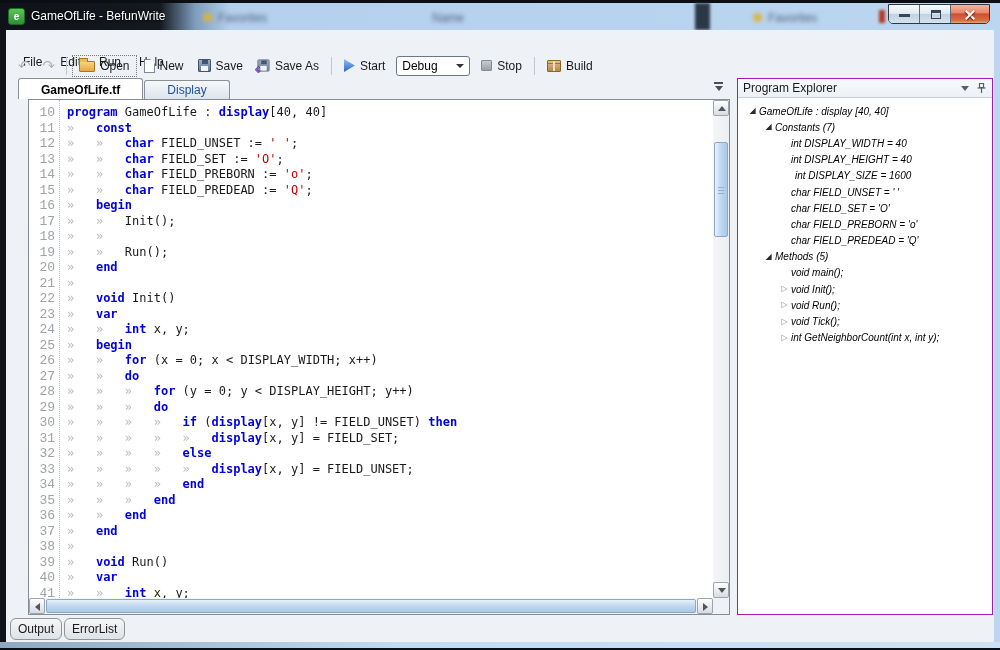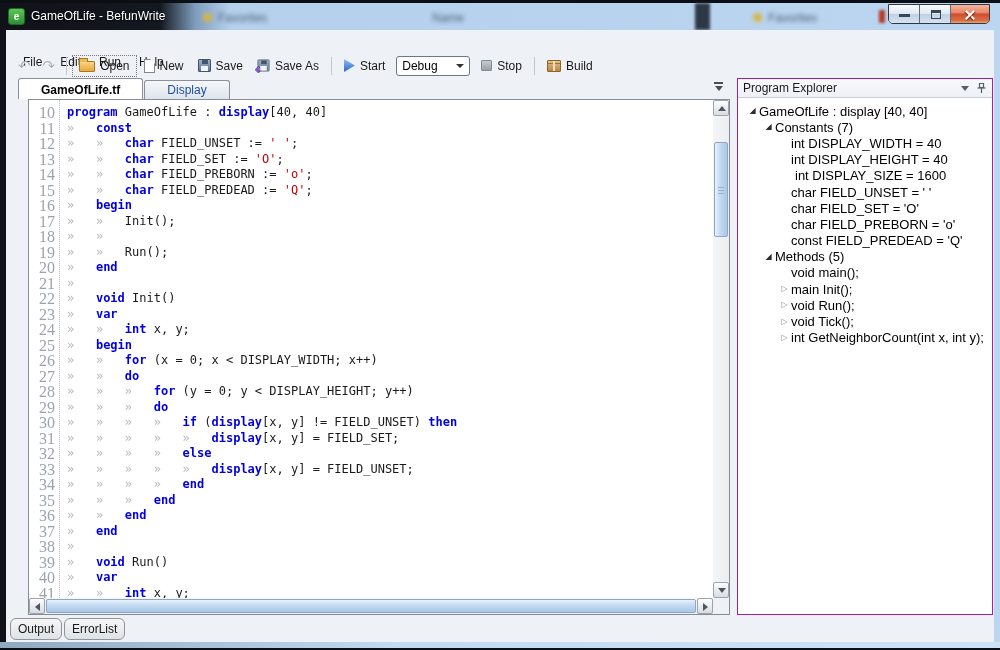--- a/index.html
+++ b/index.html
@@ -83,22 +83,22 @@
   .chev-glyph { position:absolute; right:7px; top:2px; width:9px; }
   .chev-glyph .bar { height:2px; background:#4a4f57; margin-bottom:2px; }
   .chev-glyph .tri { width:0; height:0; margin:0 auto;
     border-left:4px solid transparent; border-right:4px solid transparent; border-top:5px solid #4a4f57; }
 
   
   .editor { position:absolute; left:22px; top:69px; width:702px; height:516px; background:#fff;
     border:1px solid #868d97; z-index:1; }
   .gutter { position:absolute; left:0; top:0; bottom:16px; width:31px; overflow:hidden;
     padding-top:5px; text-align:right; border-right:1px dotted #bcc0c6; }
-  .gut-num { height:15.5px; line-height:15.5px; font-family:Liberation Serif, serif;
-    font-size:16px; color:#9DA3AB; padding-right:4px; }
+  .gut-num { height:15.5px; line-height:15.5px; font-family:Liberation Mono, monospace;
+    font-size:13px; color:#9DA3AB; padding-right:4px; }
   .code-area { position:absolute; left:32px; right:16px; top:0; bottom:16px; overflow:hidden; padding:5px 0 0 6px; }
   .code-line { height:15.5px; line-height:15.5px; white-space:pre;
     font-family:"DejaVu Sans Mono",monospace; font-size:12px; color:#1a1a1a; }
   .tok-k { color:#0000E0; font-weight:bold; }
   .tok-s { color:#C00000; }
   .tok-t { color:#B4BAC2; }
   .tok-p { color:#1a1a1a; }
 
   
   .vscroll { position:absolute; right:0; top:0; width:16px; bottom:16px; background:linear-gradient(90deg,#f4f5f7,#eceef1); }
@@ -125,21 +125,21 @@
   .exp-header { position:absolute; left:0; right:0; top:0; height:19px;
     background:linear-gradient(#f8fafc,#edf0f4); border-bottom:1px solid #c9ced6;
     display:flex; align-items:center; padding:0 5px; }
   .exp-title { font-size:12px; color:#1a1a1a; }
   .exp-tools { margin-left:auto; display:flex; align-items:center; gap:7px; }
   .exp-menu-tri { width:0; height:0; border-left:4px solid transparent; border-right:4px solid transparent; border-top:5px solid #55606c; }
   .exp-body { position:absolute; left:0; right:0; top:20px; bottom:0; overflow:hidden; padding-top:4px; }
   .tree-row { display:flex; align-items:center; height:16.2px; white-space:nowrap; }
   .tree-glyph { width:13px; flex:0 0 13px; font-size:8px; line-height:8px; text-align:center; }
   .tg-open { color:#2b2b2b; } .tg-closed { color:#848d98; }
-  .tree-label { font-size:13px; color:#000; }
+  .tree-label { font-size:10px; color:#000;font-style:italic; }
 
   
   .bottom-strip { position:absolute; left:0; right:0; bottom:0; height:27px; display:flex;
     align-items:center; padding-left:4px; gap:2px; }
   .btab { font-size:12px; color:#1a1a1a; background:linear-gradient(#f6f6f6,#dfe2e6);
     border:1px solid #8e949c; border-radius:6px; padding:3px 7px; }
 </style>
 </head>
 <body>
 
@@ -366,33 +366,33 @@
           <div class="tree-row" style="padding-left: 40px;">
             <span class="tree-glyph tg-closed"></span>
             <span class="tree-label">char FIELD_SET = 'O'</span>
           </div>
           <div class="tree-row" style="padding-left: 40px;">
             <span class="tree-glyph tg-closed"></span>
             <span class="tree-label">char FIELD_PREBORN = 'o'</span>
           </div>
           <div class="tree-row" style="padding-left: 40px;">
             <span class="tree-glyph tg-closed"></span>
-            <span class="tree-label">const FIELD_PREDEAD = 'Q'</span>
+            <span class="tree-label">char FIELD_PREDEAD = 'Q'</span>
           </div>
           <div class="tree-row" style="padding-left: 24px;">
             <span class="tree-glyph tg-open">◢</span>
             <span class="tree-label">Methods (5)</span>
           </div>
           <div class="tree-row" style="padding-left: 40px;">
             <span class="tree-glyph tg-closed"></span>
             <span class="tree-label">void main();</span>
           </div>
           <div class="tree-row" style="padding-left: 40px;">
             <span class="tree-glyph tg-closed">▷</span>
-            <span class="tree-label">main Init();</span>
+            <span class="tree-label">void Init();</span>
           </div>
           <div class="tree-row" style="padding-left: 40px;">
             <span class="tree-glyph tg-closed">▷</span>
             <span class="tree-label">void Run();</span>
           </div>
           <div class="tree-row" style="padding-left: 40px;">
             <span class="tree-glyph tg-closed">▷</span>
             <span class="tree-label">void Tick();</span>
           </div>
           <div class="tree-row" style="padding-left: 40px;">

